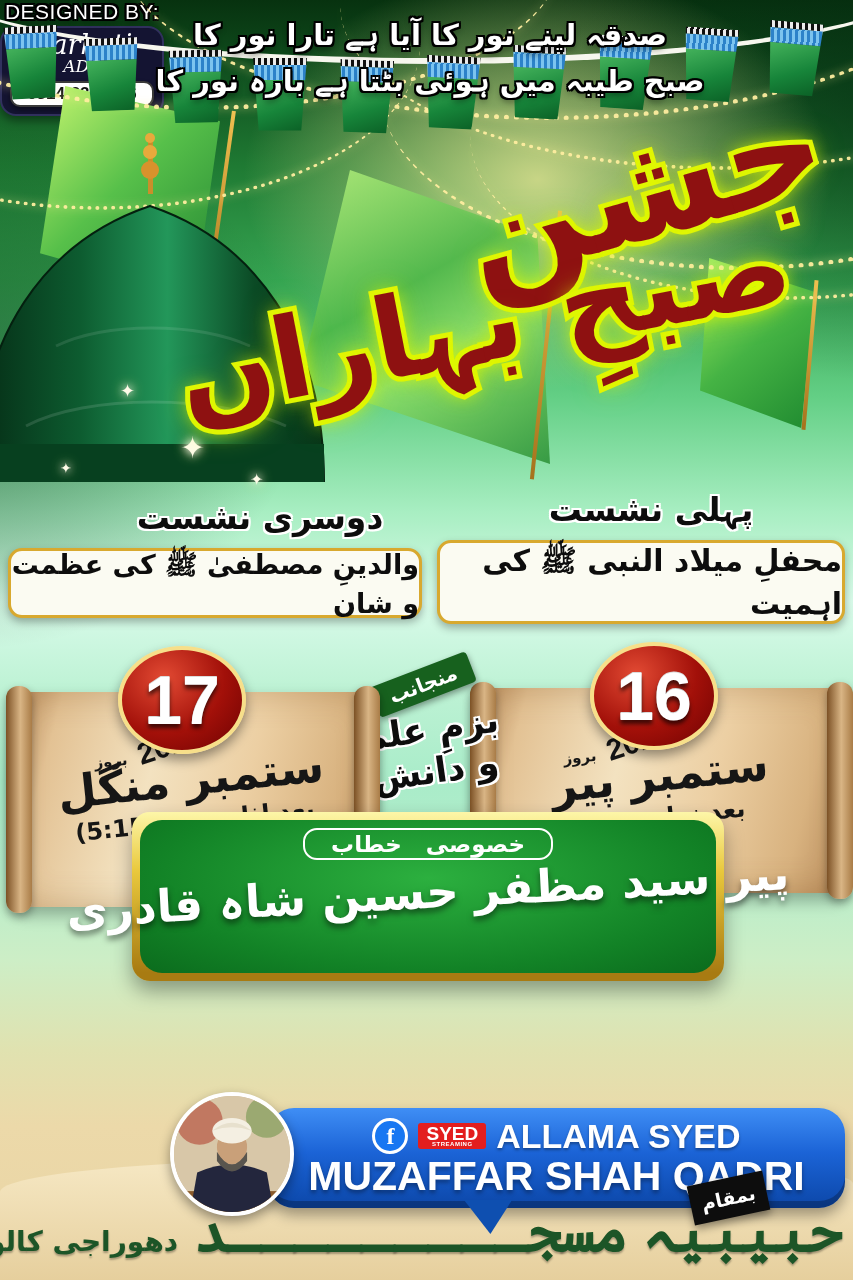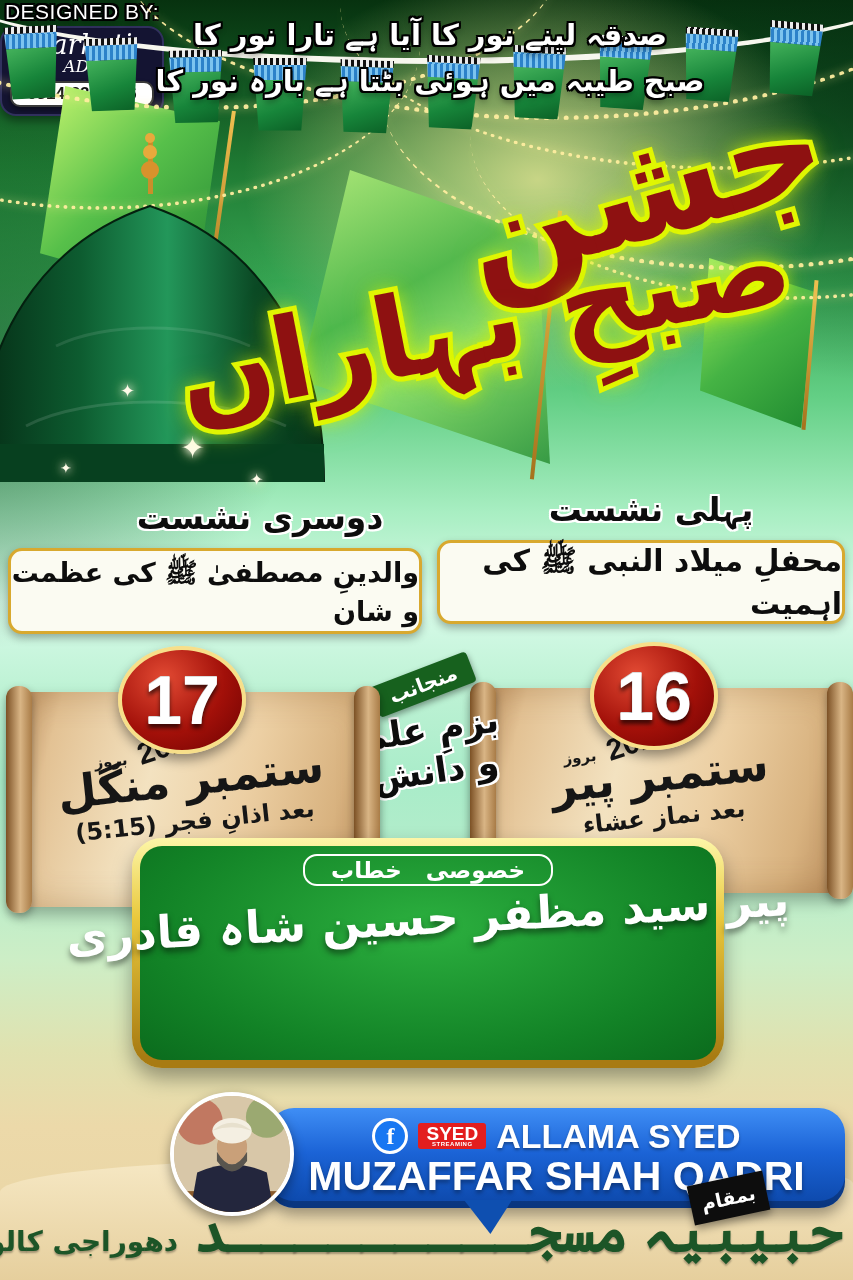--- a/index.html
+++ b/index.html
@@ -77,21 +77,21 @@
              text-shadow:0 0 14px rgba(225,250,0,.85); }
 
   
   .sess-head{ position:absolute; z-index:5; font-size:33px; font-weight:bold; direction:rtl; }
   .sh1{ right:52px; top:490px; width:300px; text-align:center; }
   .sh2{ left:110px; top:498px; width:300px; text-align:center; }
   .sess-bar{ position:absolute; z-index:5; background:#fbfbf2; border:3px solid #d8a92f;
              border-radius:14px; display:flex; align-items:center; justify-content:center;
              box-shadow:0 4px 8px rgba(0,0,0,.3); direction:rtl; font-weight:bold; color:#0d0d0d; }
   .sb1{ left:437px; top:540px; width:408px; height:84px; font-size:30px; }
-  .sb2{ left:8px;  top:548px; width:414px; height:86px; font-size:27px; }
+  .sb2{ left:8px;  top:548px; width:414px; height:70px; font-size:27px; }
 
   
   .scrollbox{ position:absolute; z-index:5; }
   .scb1{ left:478px; top:688px; width:367px; height:205px; }
   .scb2{ left:14px;  top:692px; width:358px; height:215px; }
   .parch{ position:absolute; inset:0; border-radius:12px;
           background:linear-gradient(105deg,#b98c5c 0%,#e3c294 12%,#f3e2c0 38%,#eccfa3 62%,#d8b27f 85%,#b98c5c 100%);
           box-shadow:0 8px 16px rgba(0,0,0,.28), inset 0 0 34px rgba(120,70,20,.3); }
   .parch::before,.parch::after{ content:""; position:absolute; top:-6px; bottom:-6px; width:26px;
           background:linear-gradient(90deg,#7c5125,#d9b585 55%,#a97c47); border-radius:12px;
@@ -115,21 +115,21 @@
 
   
   .organizer{ left:352px; top:668px; width:156px; text-align:center; z-index:5;
               transform:rotate(-8deg); direction:rtl; }
   .org-badge{ display:inline-block; background:#17611e; color:#fff; font-size:20px; font-weight:bold;
               padding:4px 16px; border-radius:4px; transform:rotate(-13deg);
               box-shadow:0 3px 6px rgba(0,0,0,.4); }
   .org-name{ font-size:35px; font-weight:bold; line-height:1.2; margin-top:8px; }
 
   
-  .gold{ left:132px; top:838px; width:592px; height:230px; z-index:5; border-radius:30px; padding:8px;
+  .gold{ left:132px; top:812px; width:592px; height:169px; z-index:5; border-radius:18px; padding:8px;
          background:linear-gradient(180deg,#fdf6a8,#e9c83c 35%,#a87b12 95%);
          box-shadow:0 10px 20px rgba(0,0,0,.35); }
   .panel{ width:100%; height:100%; border-radius:22px; direction:rtl;
           background:radial-gradient(ellipse at 50% 38%, #2cb03f, #128226 68%, #0b6b1d);
           display:flex; flex-direction:column; align-items:center; padding-top:8px; }
   .kh-pill{ border:2.5px solid #fff; border-radius:14px; padding:1px 26px; color:#fff;
             font-size:23px; font-weight:bold; word-spacing:16px; }
   .honor{ width:78%; text-align:left; color:#fff; font-size:25px; font-weight:bold; margin-top:2px; }
   .sp-name{ color:#fff; font-size:45px; font-weight:bold; white-space:nowrap; margin-top:6px;
             transform:rotate(-3deg); text-shadow:0 4px 6px rgba(0,0,0,.5); }

